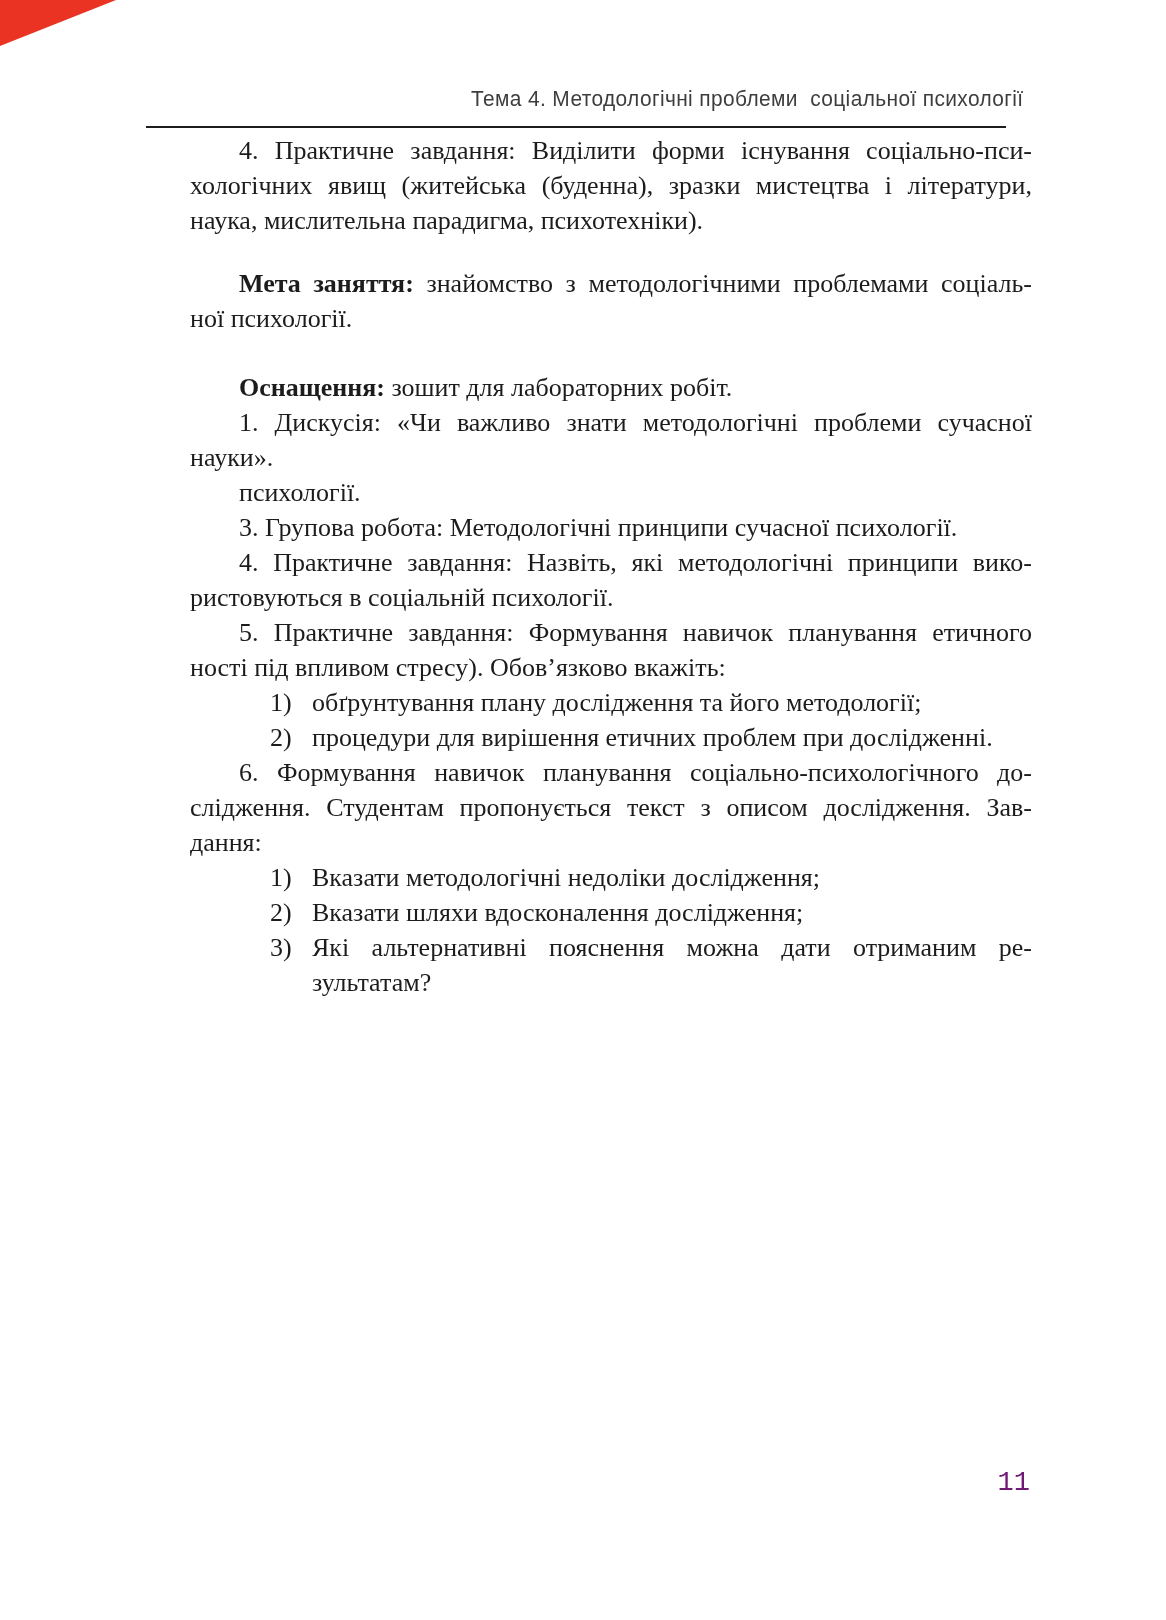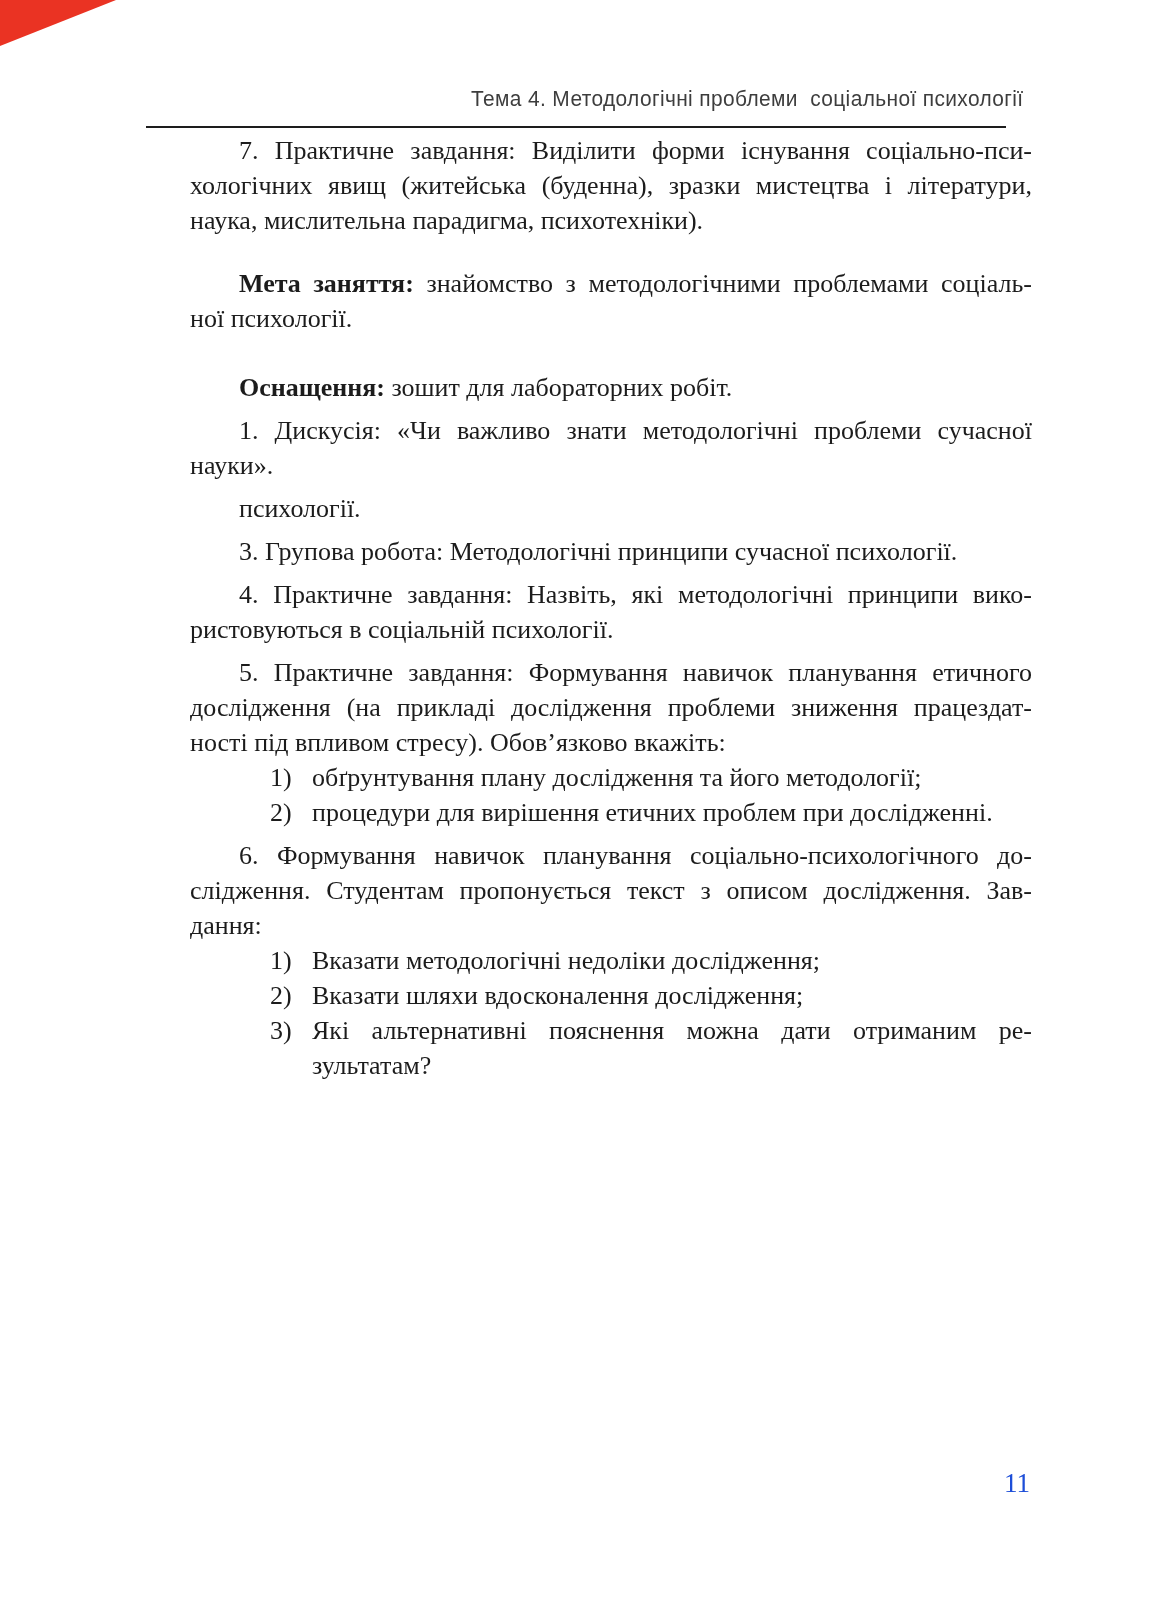--- a/index.html
+++ b/index.html
@@ -42,45 +42,45 @@
   .block-intro   { margin-top:133px; }
   .sec-title {
     margin-top:98px;
     font-family:"Liberation Sans", sans-serif;
     font-size:30px; line-height:40px; font-weight:700;
     text-align:center; color:#111;
   }
   .block-meta    { margin-top:28px; }
   .block-equip   { margin-top:34px; }
   .proc-head     { margin-top:27px; text-align:center; font-weight:700; }
-  .item          { margin-top:8px; }
+  .item          { margin-top:0; }
   .sub {
     position:relative; padding-left:122px; margin-top:0;
   }
   .sub .num { position:absolute; left:80px; top:0; }
   .pagenum {
     position:absolute; right:122px; top:1468px;
-    font-size:27px; color:#1d4ed8;
+    font-size:27px; color:#701a75;font-family:Liberation Mono, monospace;
   }
   b { font-weight:700; }
 </style>
 </head>
 <body>
 
 <div class="page">
 
   <div class="corner" style="border-top-color: rgb(234, 51, 35);"></div>
 
   <div class="runhead">Тема 4. Методологічні проблеми  соціальної психології</div>
   <div class="rule"></div>
 
   <div class="col">
 
     <div class="block-intro indent">
-        <div class="tline jfull">7. Практичне завдання: Виділити форми існування соціально-пси-</div>
+        <div class="tline jfull">4. Практичне завдання: Виділити форми існування соціально-пси-</div>
         <div class="tline jfull">хологічних явищ (житейська (буденна), зразки мистецтва і літератури,</div>
         <div class="tline">наука, мислительна парадигма, психотехніки).</div>
       </div>
 
 
     <div class="block-meta indent">
         <div class="tline jfull"><b>Мета заняття:</b> знайомство з методологічними проблемами соціаль-</div>
         <div class="tline">ної психології.</div>
       </div>
 
@@ -98,21 +98,20 @@
       </div>
     <div class="item indent">
         <div class="tline">3. Групова робота: Методологічні принципи сучасної психології.</div>
       </div>
     <div class="item indent">
         <div class="tline jfull">4. Практичне завдання: Назвіть, які методологічні принципи вико-</div>
         <div class="tline">ристовуються в соціальній психології.</div>
       </div>
     <div class="item indent">
         <div class="tline jfull">5. Практичне завдання: Формування навичок планування етичного</div>
-        <div class="tline jfull">дослідження (на прикладі дослідження проблеми зниження працездат-</div>
         <div class="tline">ності під впливом стресу). Обов’язково вкажіть:</div>
       </div>
 
     <div class="sub">
       <span class="num">1)</span>
       <div>
           <div class="tline">обґрунтування плану дослідження та його методології;</div>
         </div>
     </div>
     <div class="sub">

